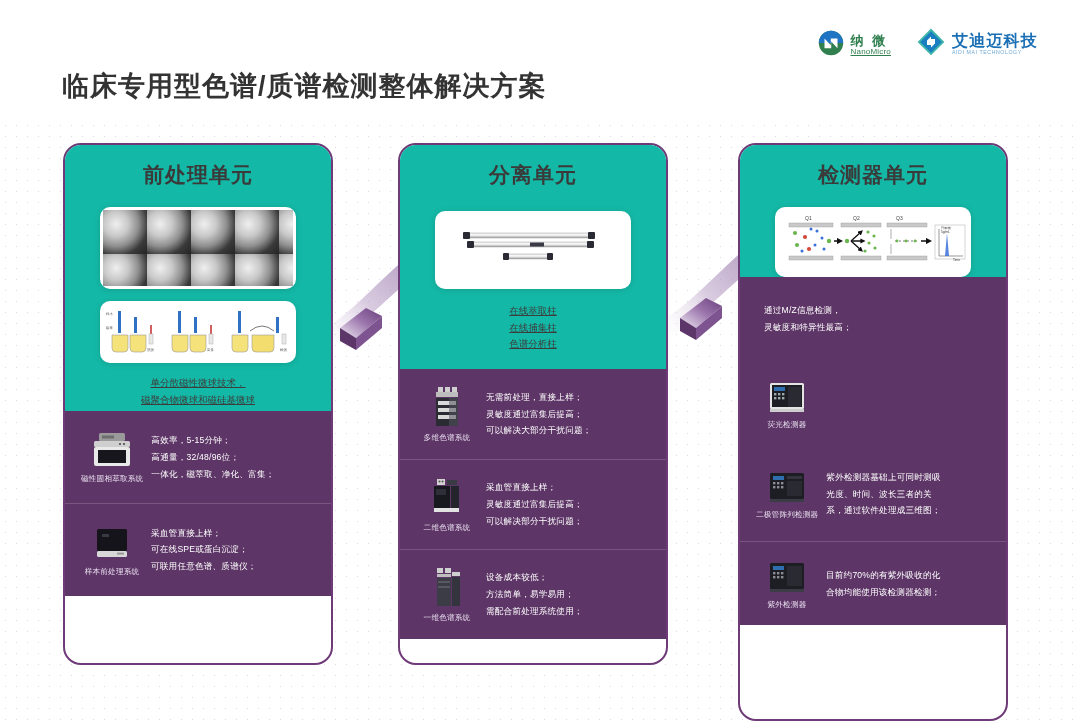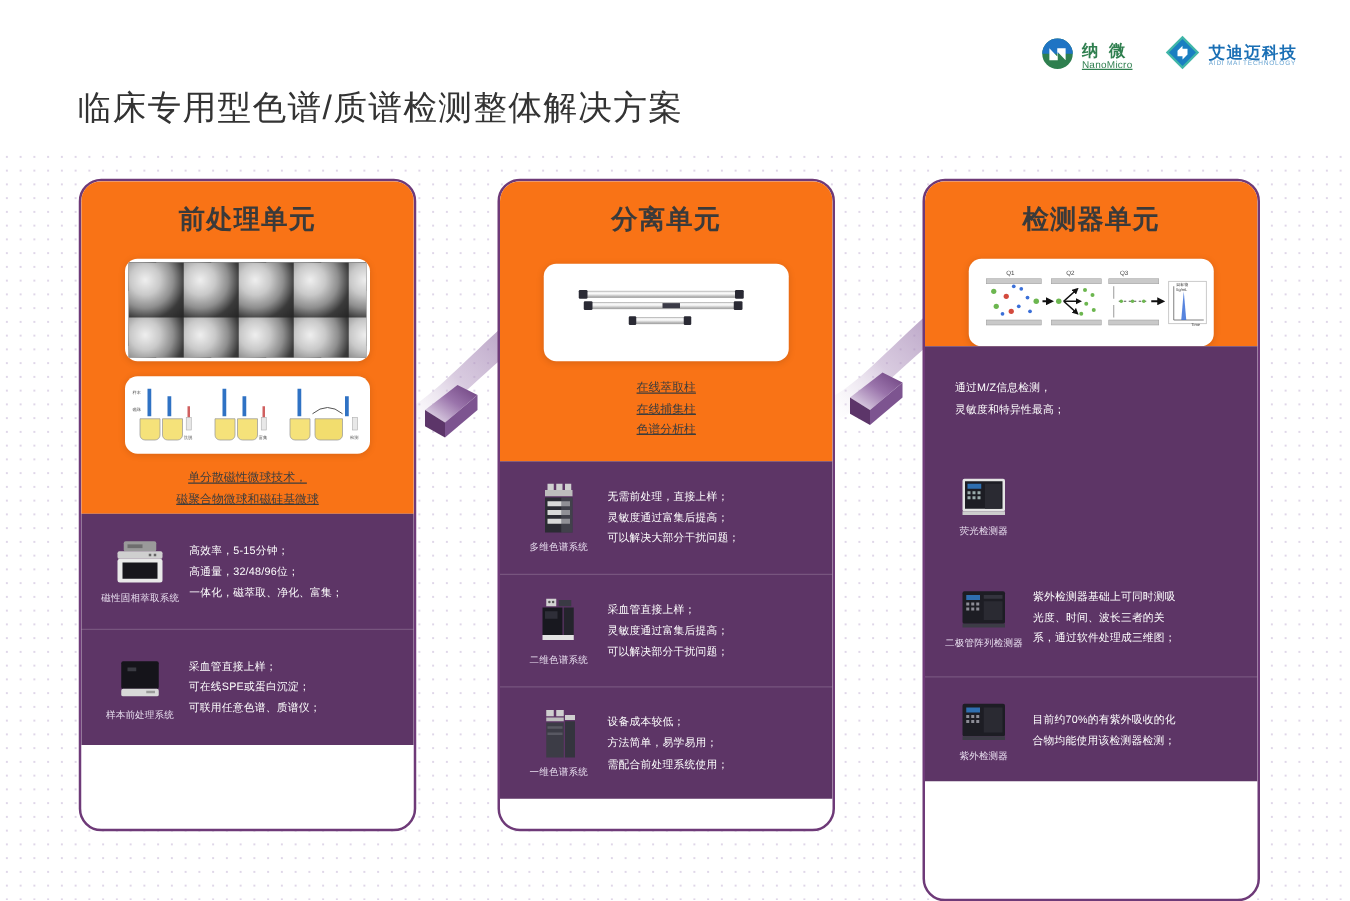--- a/index.html
+++ b/index.html
@@ -35,29 +35,29 @@
   }
   .logo { display: flex; align-items: center; gap: 7px; }
   .logo-mark { flex: 0 0 auto; }
   .logo-text { display: flex; flex-direction: column; line-height: 1.06; }
   .logo-cn {
     font-size: 13px; font-weight: bold; color: #2f7f4f;
     letter-spacing: 2.5px;
   }
   .logo-en { font-size: 8px; color: #2f7f4f; letter-spacing: 0.2px; text-decoration: underline; }
   .logo2-cn {
-    font-size: 13px; font-weight: bold; color: #1a6fb5;
+    font-size: 16px; font-weight: bold; color: #1a6fb5;
     letter-spacing: 1.2px;
   }
   .logo2-en { font-size: 5.2px; color: #6fa8d4; letter-spacing: 0.6px; }
 
   
   .title {
     position: absolute; left: 62px; top: 68px;
-    font-size: 27px; font-weight: normal; color: #333333;
+    font-size: 27px; font-weight: bold; color: #333333;
     letter-spacing: 1px;
     z-index: 5;
   }
 
   
   .flowband {
     position: absolute; z-index: 1;
     width: 90px; height: 120px;
   }
   .flowband svg { display: block; }
@@ -70,21 +70,21 @@
     border-radius: 18px;
     overflow: hidden;
     background: #ffffff;
     z-index: 3;
   }
   #col1 { left: 63px;  top: 143px; height: 522px; }
   #col2 { left: 398px; top: 143px; height: 522px; }
   #col3 { left: 738px; top: 143px; height: 578px; }
 
   .col-head {
-    background: #f97316;
+    background: #14b8a6;
     padding-top: 16px;
     text-align: center;
   }
   .col-title {
     font-size: 21px; font-weight: bold; color: #3a3a3a;
     letter-spacing: 1px;
   }
 
   .img-card {
     margin: 16px auto 0;

